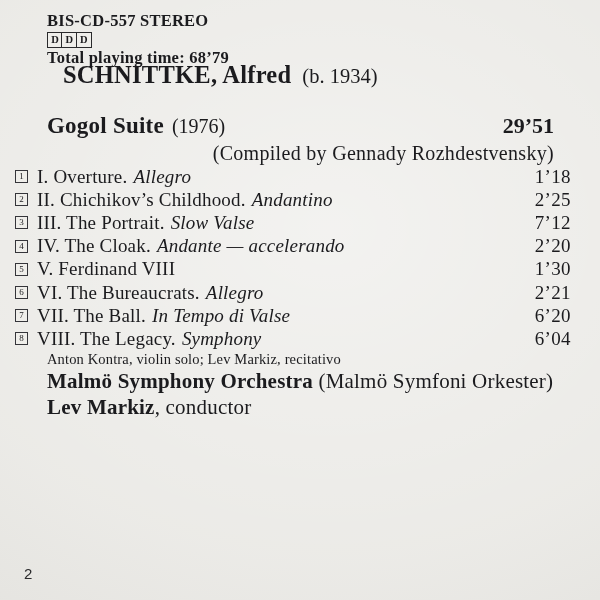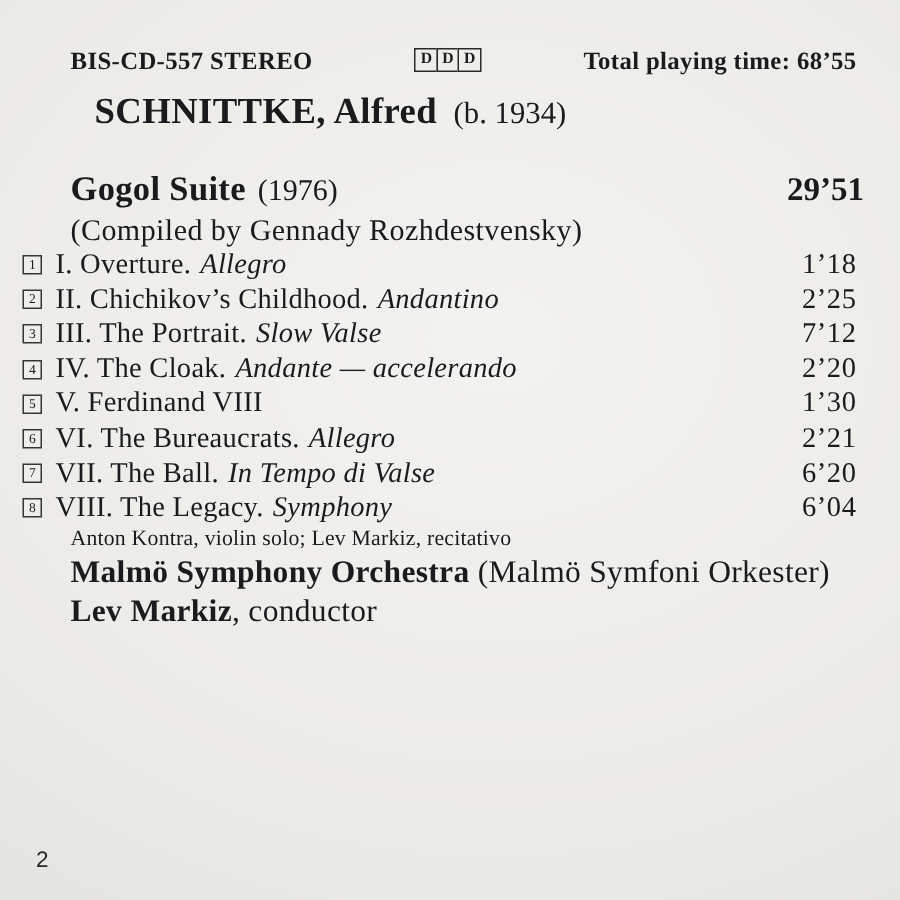--- a/index.html
+++ b/index.html
@@ -13,22 +13,22 @@
   .page {
     position: relative;
     width: 600px; height: 600px;
     background:
       radial-gradient(ellipse 150% 120% at 55% 38%, rgba(255,255,255,0.45) 0%, rgba(255,255,255,0.12) 45%, rgba(120,118,110,0.10) 88%, rgba(110,108,100,0.18) 100%),
       #e9e8e4;
   }
 
   
   .header-row {
-    position: absolute; top: 31px; left: 47px; right: 29px;
-    display: flex; justify-content: space-between; align-items: flex-start;
+    position: absolute; top: 11px; left: 47px; right: 29px;
+    display: flex; justify-content: space-between; align-items: flex-start; flex-direction: column;
   }
   .catalog, .total-time {
     font-weight: bold; font-size: 16.5px; letter-spacing: 0.015em; line-height: 20px;
   }
   .ddd-logo { display: flex; margin-top: 1px; }
   .ddd-box {
     width: 14px; height: 14px;
     border: 1.6px solid #2a2a2c;
     display: flex; align-items: center; justify-content: center;
     font-size: 10.5px; font-weight: bold; line-height: 1;
@@ -38,21 +38,21 @@
 
   
   .composer-line {
     position: absolute; top: 61px; left: 63px;
     white-space: nowrap; line-height: 28px;
   }
   .composer-name { font-weight: bold; font-size: 24.5px; letter-spacing: 0.01em; }
   .composer-birth { font-size: 20.5px; margin-left: 7px; }
 
   
-  .work-block { position: absolute; top: 112px; left: 47px; right: 24px; }
+  .work-block { position: absolute; top: 112px; left: 47px; right: 46px; text-align: right; }
   .work-line1 { display: flex; align-items: baseline; line-height: 27px; }
   .work-title { font-weight: bold; font-size: 23px; letter-spacing: 0.01em; }
   .work-year { font-size: 20px; margin-left: 8px; }
   .work-publisher { font-weight: bold; font-style: italic; font-size: 14px; margin-left: 9px; }
   .work-duration { font-weight: bold; font-size: 22px; margin-left: auto; }
   .work-compiled { font-size: 20px; line-height: 24px; letter-spacing: 0.015em; margin-top: 1px; }
 
   
   .tracks { position: absolute; top: 165px; left: 15px; right: 29px; }
   .track-row { display: flex; align-items: center; height: 23.2px; }
@@ -88,21 +88,21 @@
 
 <div class="page">
 
   <div class="header-row">
     <span class="catalog">BIS-CD-557 STEREO</span>
     <span class="ddd-logo">
       <span class="ddd-box">D</span>
       <span class="ddd-box">D</span>
       <span class="ddd-box">D</span>
     </span>
-    <span class="total-time">Total playing time: 68’55</span>
+    <span class="total-time">Total playing time: 68’79</span>
   </div>
 
   <div class="composer-line">
     <span class="composer-name">SCHNITTKE, Alfred</span>
     <span class="composer-birth">(b. 1934)</span>
   </div>
 
   <div class="work-block">
     <div class="work-line1">
       <span class="work-title">Gogol Suite</span>

